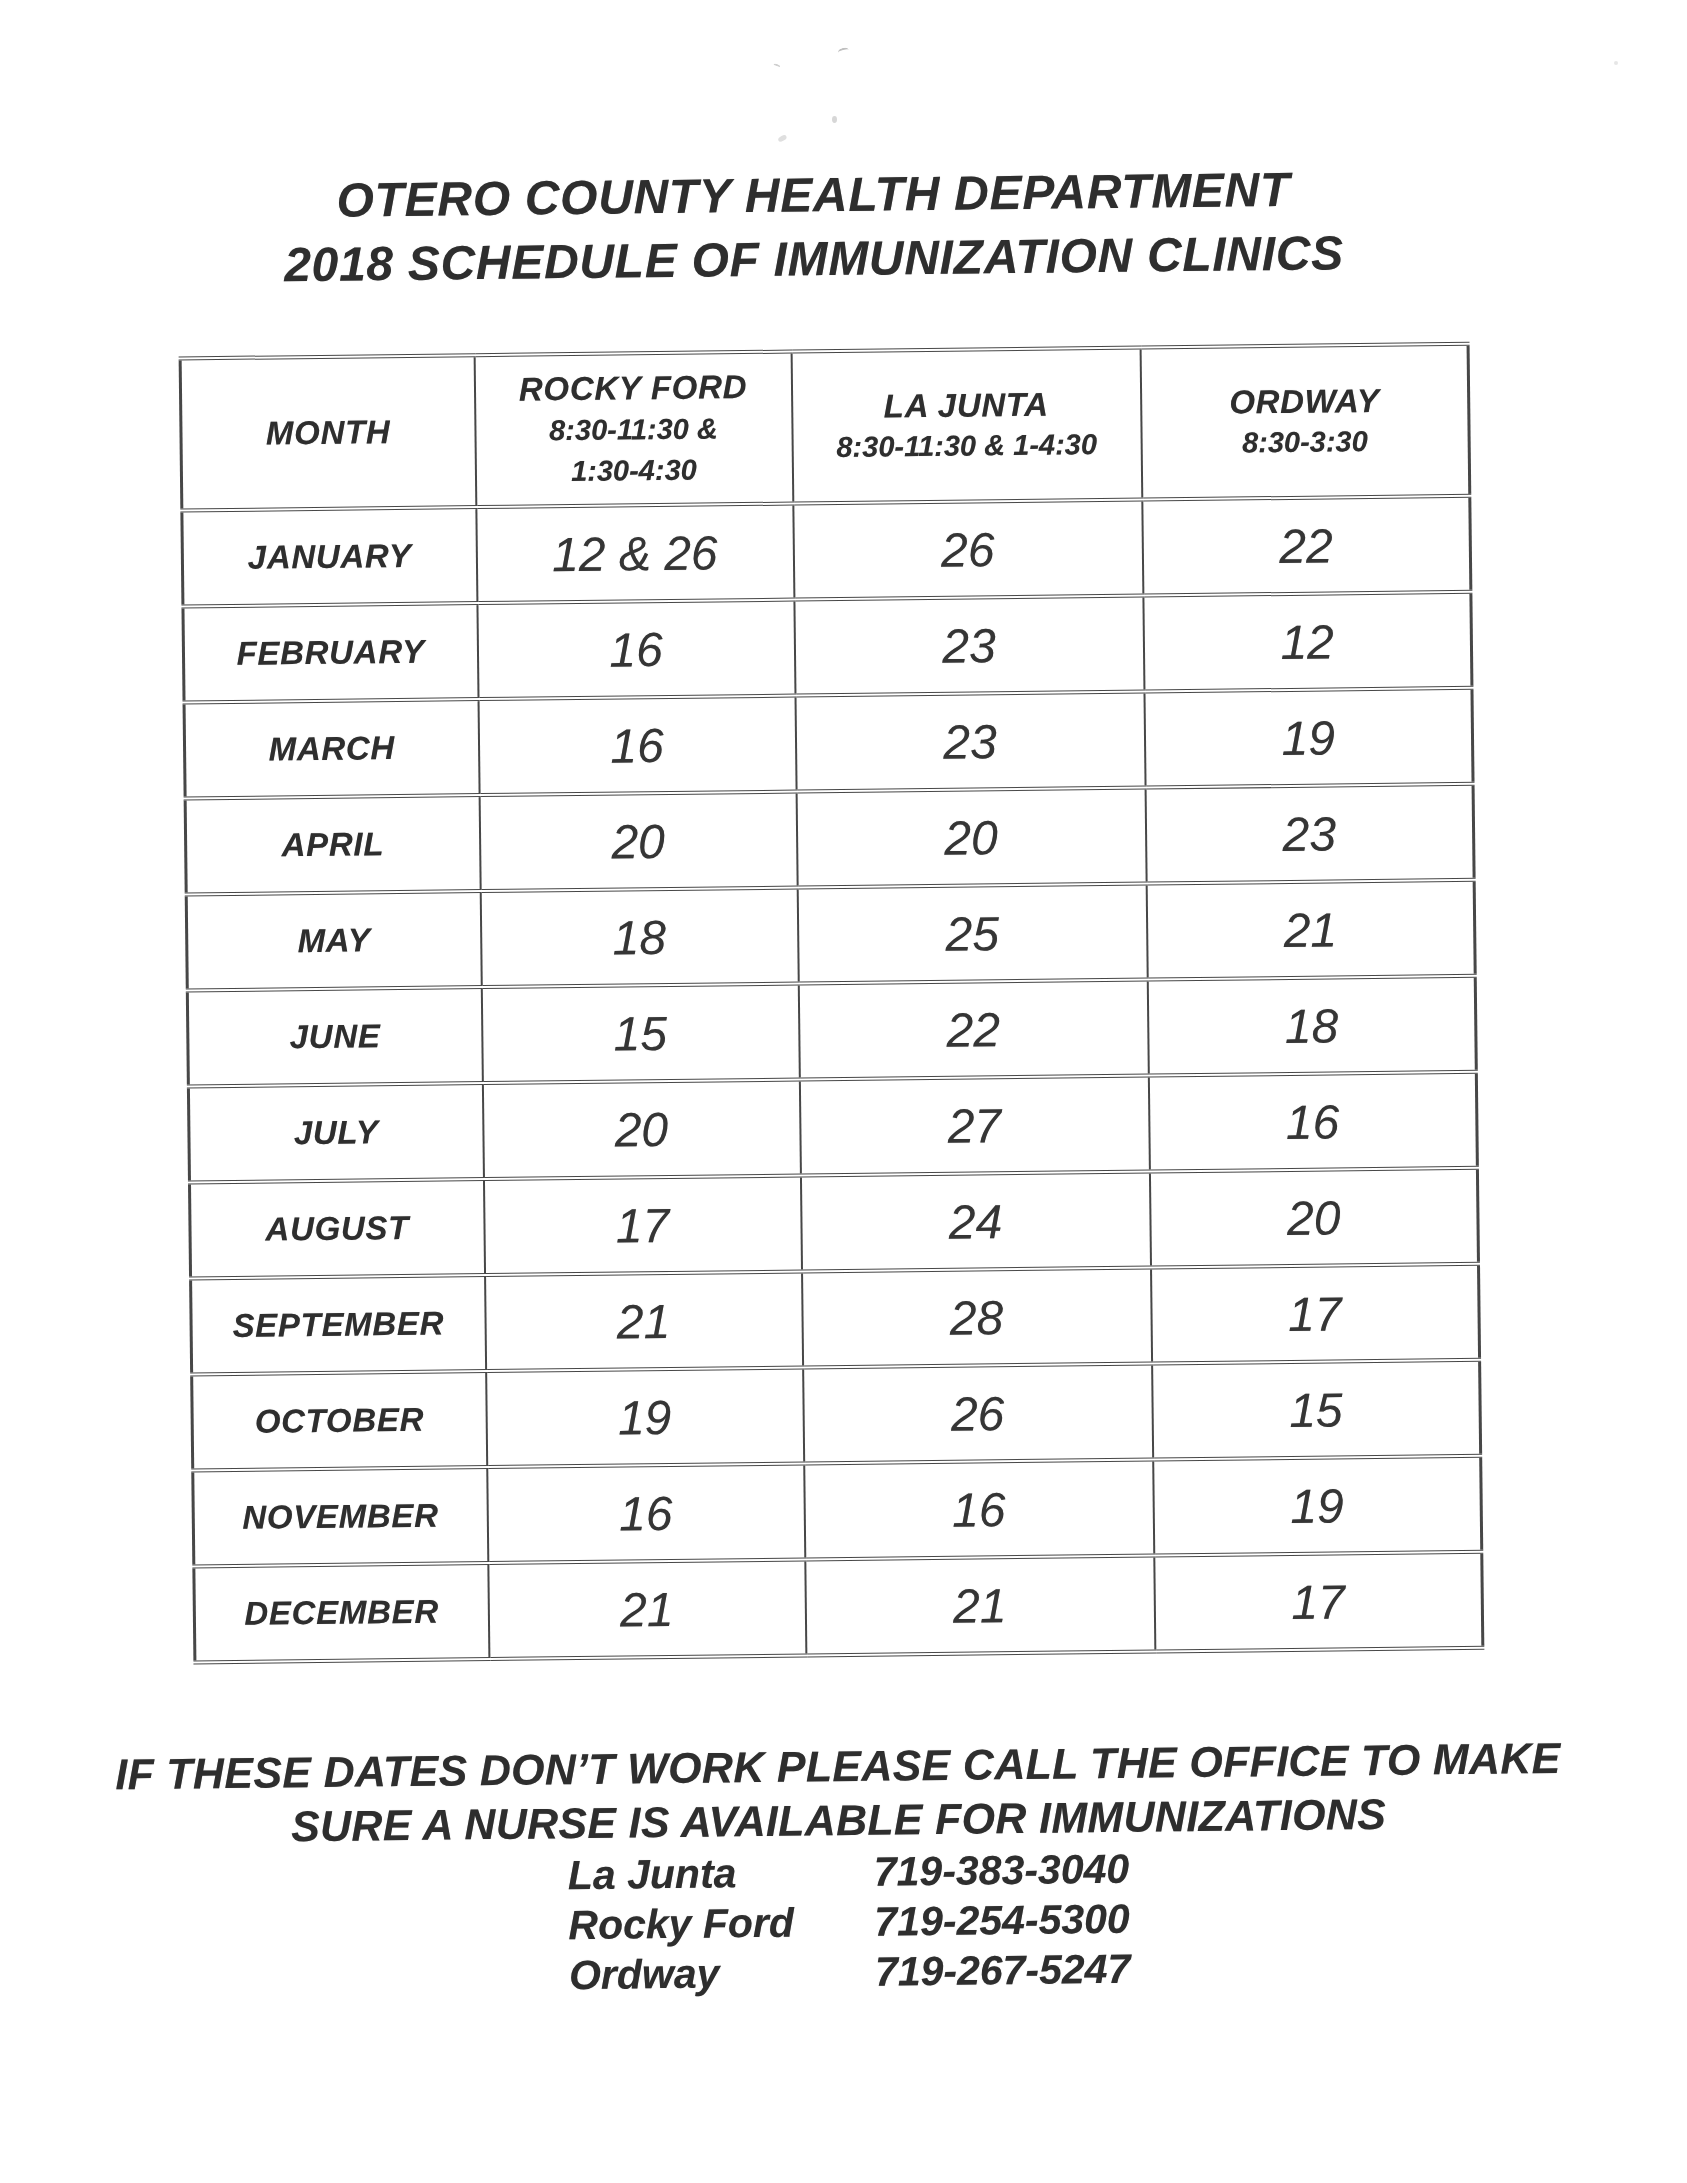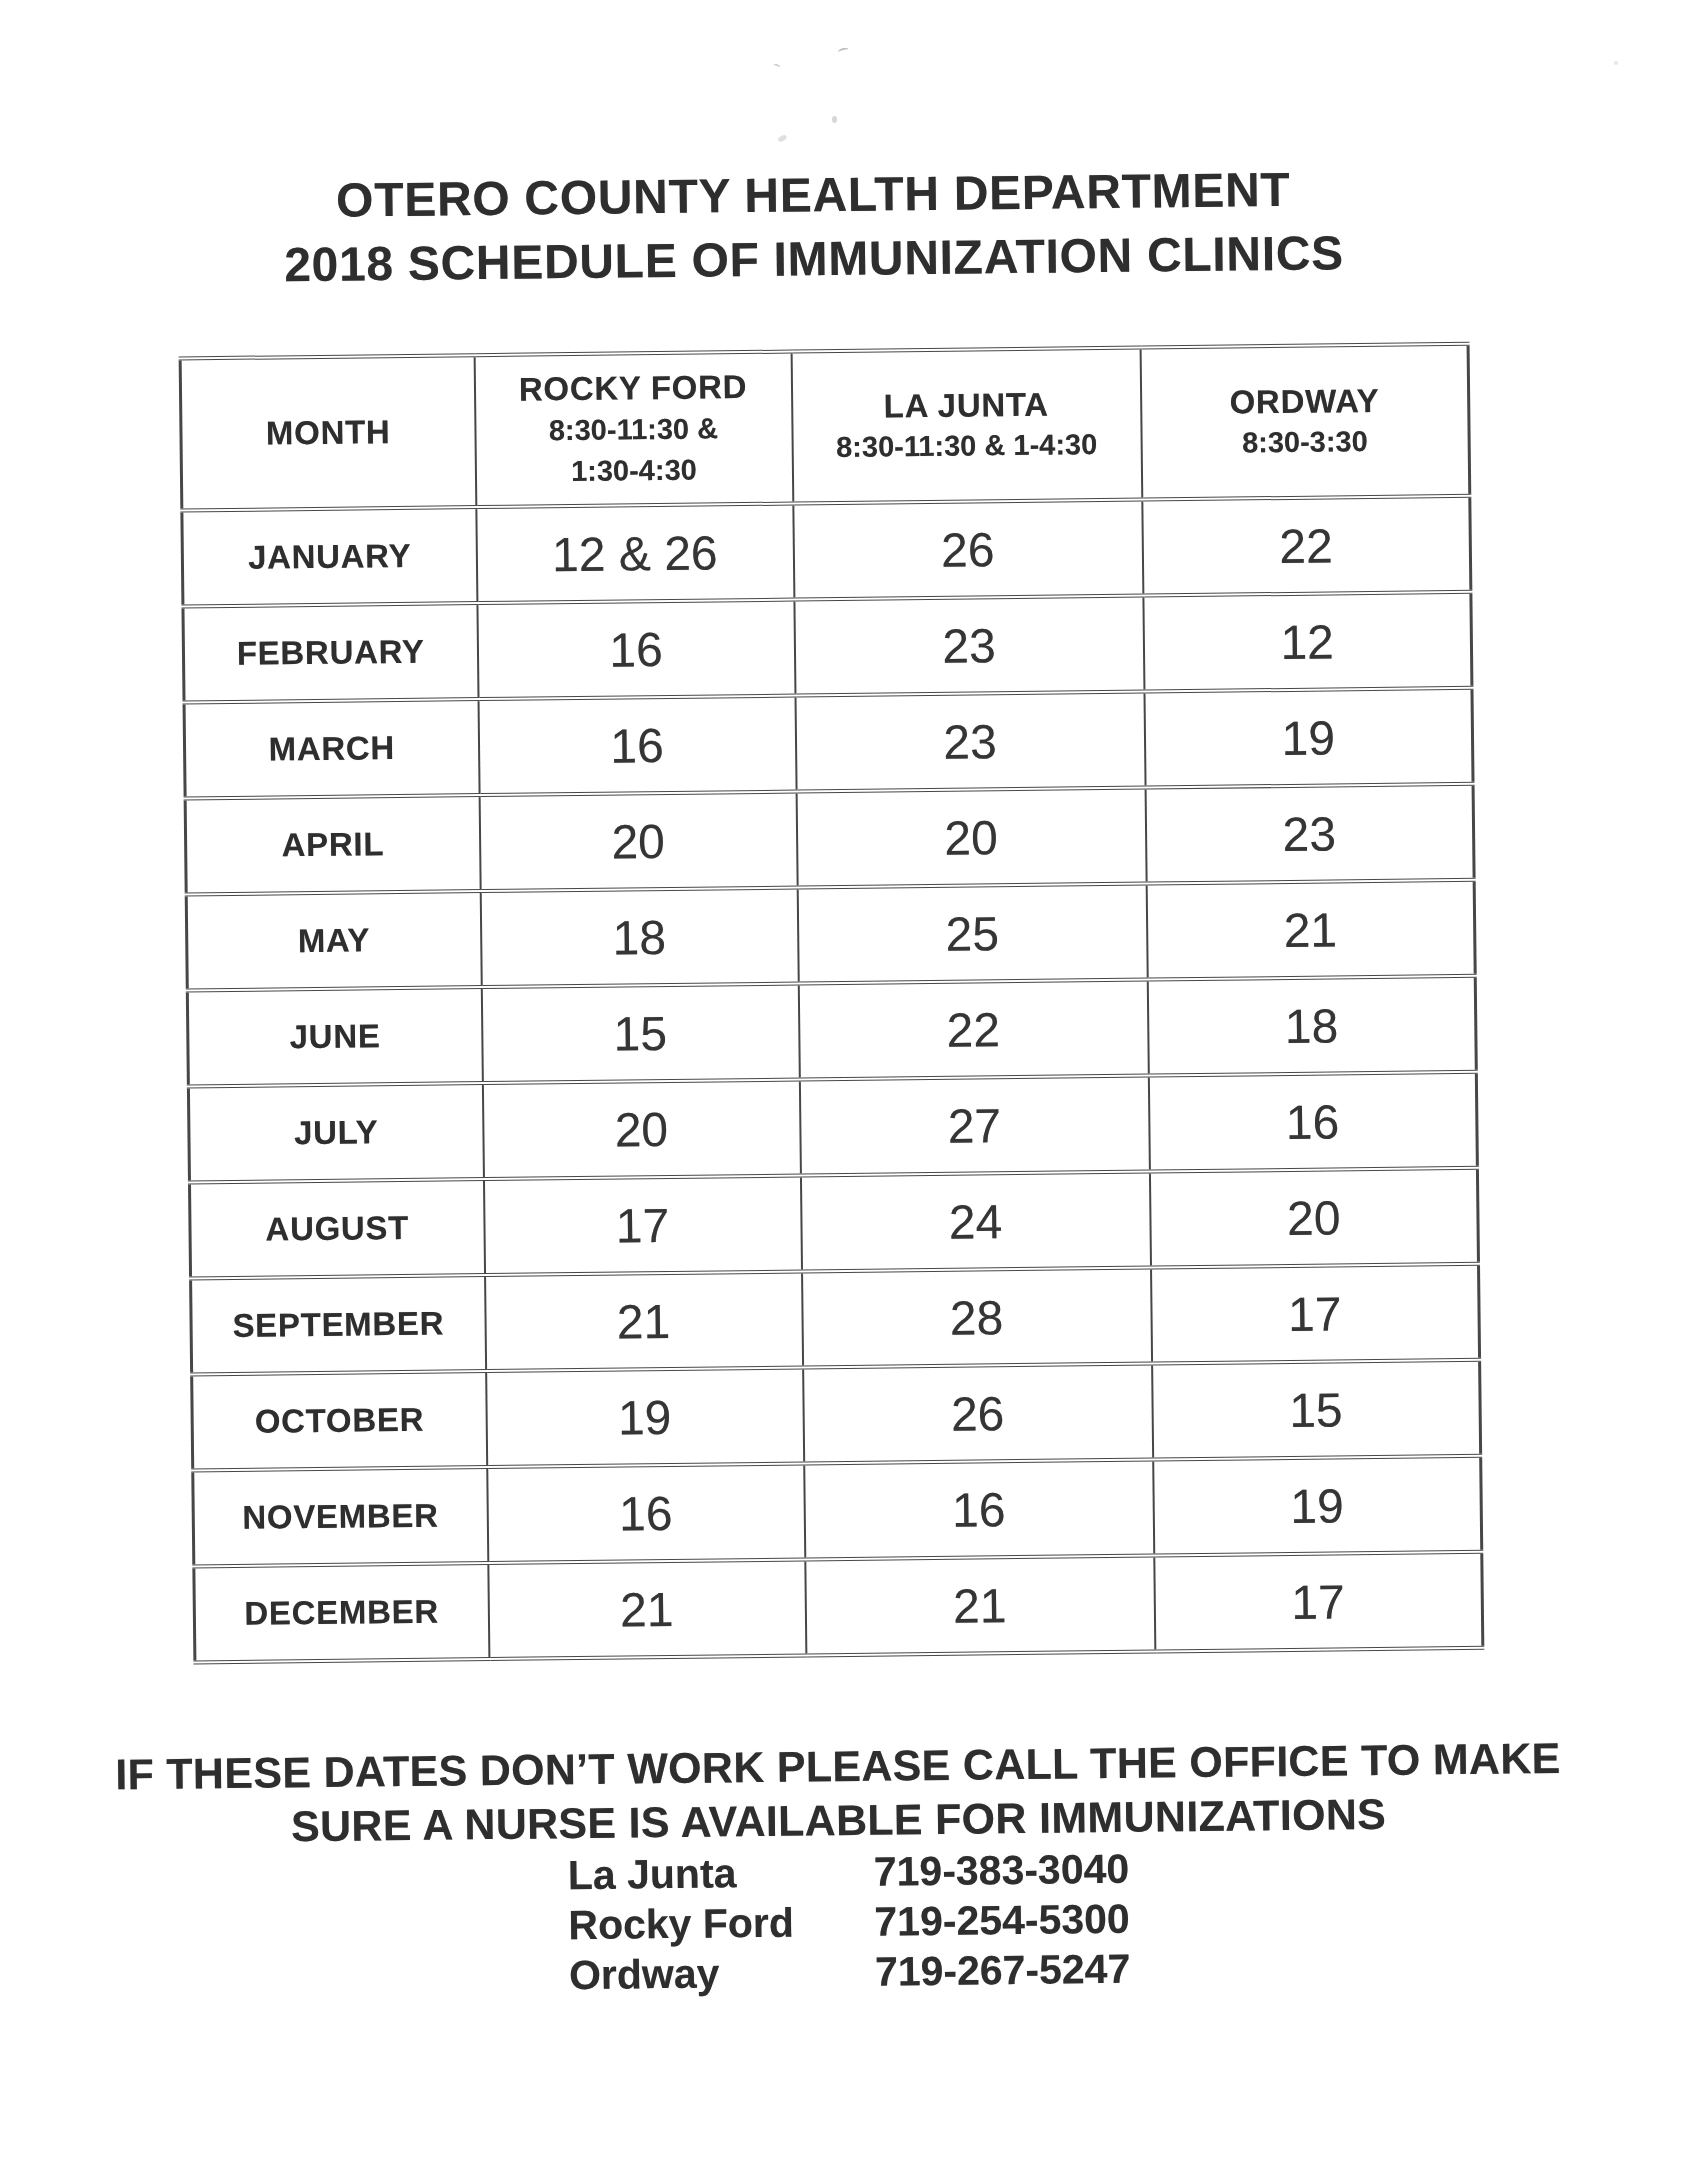--- a/index.html
+++ b/index.html
@@ -9,21 +9,21 @@
   }
   *{margin:0;padding:0;box-sizing:border-box;}
   html,body{width:1687px;height:2183px;}
   body{
     background:var(--paper);
     font-family:"Liberation Sans","DejaVu Sans",sans-serif;
     color:var(--ink);
     position:relative;
     overflow:hidden;
   }
-  .page{position:absolute;inset:0;background:var(--paper);}
+  .page{position:absolute;inset:0;background:var(--paper);font-style:italic;}
   .content{
     position:absolute;left:0;top:0;width:1687px;height:2183px;
     transform:rotate(-0.65deg);
     transform-origin:844px 1092px;
     text-shadow:0 0 0.7px rgba(45,45,45,0.45);
   }
   .title{
     position:absolute;top:163px;left:-20px;width:1687px;
     text-align:center;font-weight:700;font-size:48px;line-height:64px;
     color:var(--ink);letter-spacing:0.7px;white-space:nowrap;

